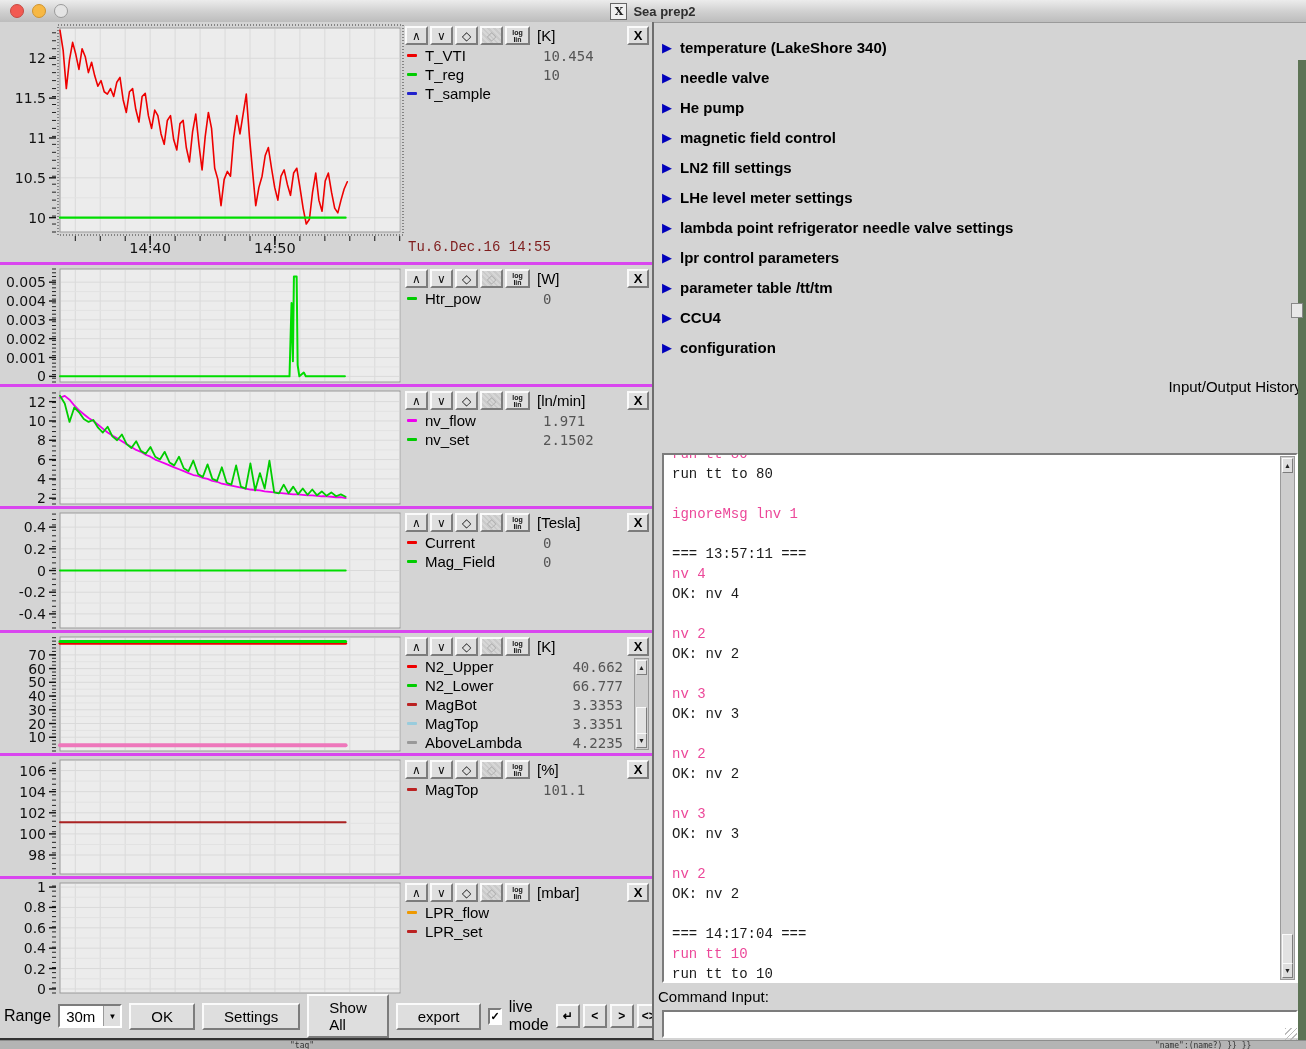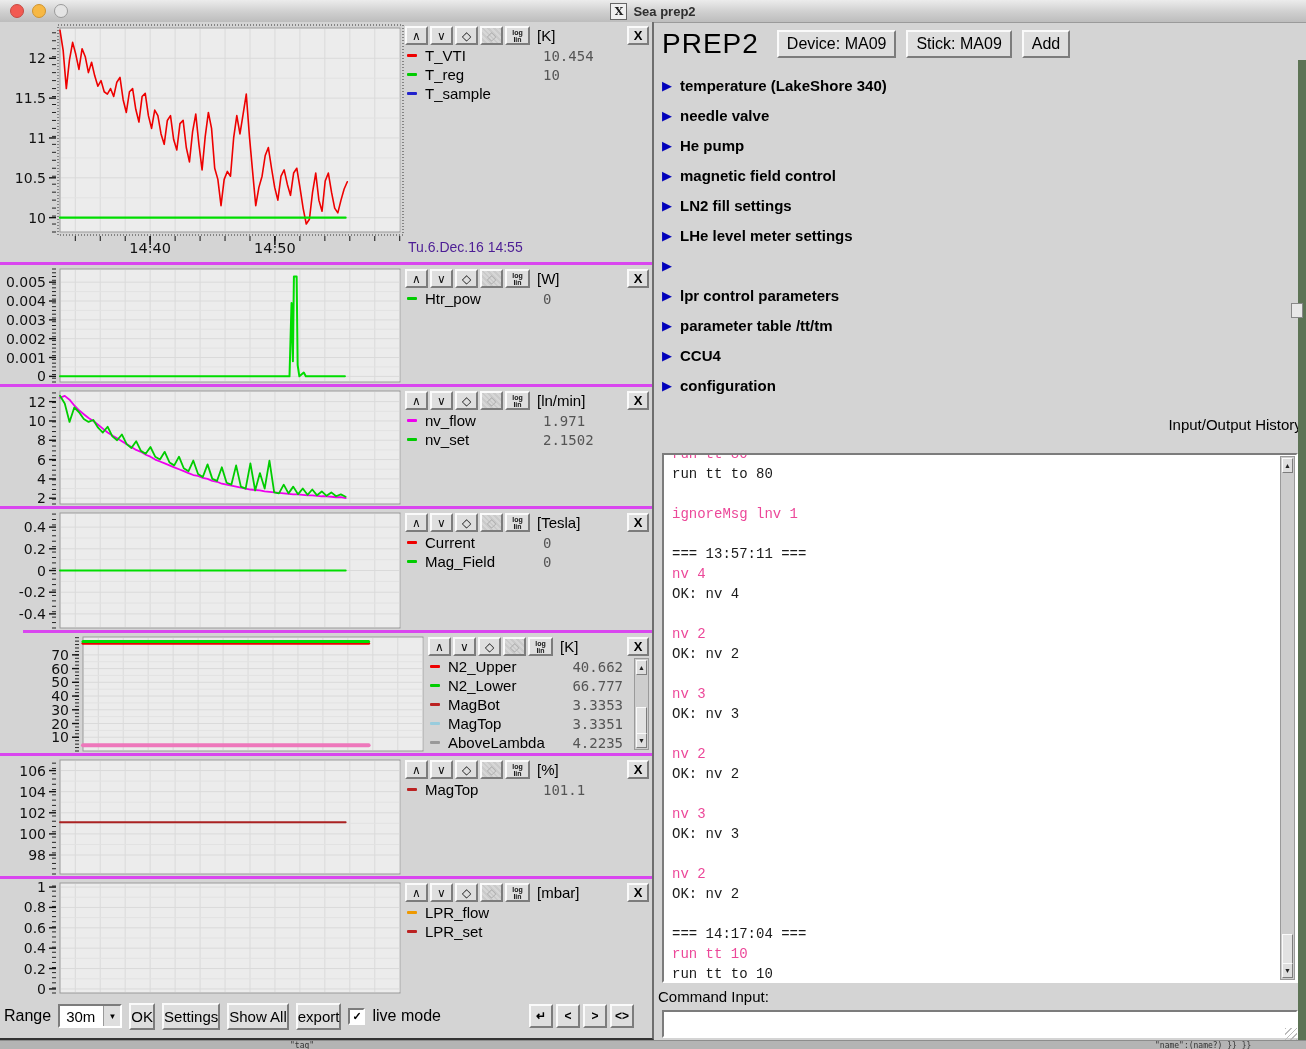--- a/index.html
+++ b/index.html
@@ -34,38 +34,38 @@
   .tbtn.loglin{flex-direction:column;font:bold 7px "Liberation Sans",sans-serif;width:25px;}
   .lg-unit{margin-left:5px;font-size:15px;}
   .lg-close{margin-left:auto;width:22px;height:19px;box-sizing:border-box;background:#dedede;
     border-top:2px solid #fafafa;border-left:2px solid #fafafa;border-bottom:2px solid #7c7c7c;border-right:2px solid #7c7c7c;
     display:flex;align-items:center;justify-content:center;font:bold 13px "Liberation Sans",sans-serif;}
   .lg-row{display:flex;align-items:center;height:19px;}
   .lg-dash{width:10px;height:3px;border-radius:1px;margin:0 8px 0 2px;flex:none;}
   .lg-label{width:118px;white-space:nowrap;}
   .lg-val{font:14px "DejaVu Sans Mono",monospace;color:#555;}
   .lg-val.right{margin-left:auto;padding-right:26px;}
-  .lg-ts{position:absolute;left:3px;bottom:6px;font-size:14px;color:#4c1d95;}
+  .lg-ts{position:absolute;left:3px;bottom:6px;font-size:14px;color:#7f1d1d;font-family:Liberation Mono, monospace;}
   
   .vscroll{position:absolute;width:15px;background:#cdcdcd;border:1px solid #9a9a9a;box-sizing:border-box;}
   .vs-arrow{position:absolute;left:1px;right:1px;height:13px;background:#dedede;
     border-top:1px solid #fafafa;border-left:1px solid #fafafa;border-bottom:1px solid #7c7c7c;border-right:1px solid #7c7c7c;
     font-size:7px;display:flex;align-items:center;justify-content:center;color:#222;}
   .vs-thumb{position:absolute;left:1px;right:1px;background:#e2e2e2;
     border-top:1px solid #fafafa;border-left:1px solid #fafafa;border-bottom:1px solid #7c7c7c;border-right:1px solid #7c7c7c;}
   
   #controls{position:relative;height:34px;display:flex;align-items:center;padding:0 4px;gap:7px;background:#d4d4d4;}
   .ctl-label{font-size:16px;}
   .combo{display:flex;align-items:center;background:#fff;border-top:2px solid #7c7c7c;border-left:2px solid #7c7c7c;
     border-bottom:2px solid #fff;border-right:2px solid #fff;height:24px;box-sizing:border-box;padding-left:6px;font-size:15px;}
   .combo .arr{width:16px;height:100%;background:#dedede;margin-left:8px;display:flex;align-items:center;justify-content:center;
     font-size:8px;border-left:1px solid #9a9a9a;}
   .btn{background:#dedede;border-top:2px solid #fafafa;border-left:2px solid #fafafa;
     border-bottom:2px solid #7c7c7c;border-right:2px solid #7c7c7c;font:15px "Liberation Sans",sans-serif;
-    padding:3px 0;display:inline-flex;align-items:center;justify-content:center;}
+    padding:3px 20px;display:inline-flex;align-items:center;justify-content:center;}
   .chk{width:13px;height:13px;background:#fff;border-top:2px solid #7c7c7c;border-left:2px solid #7c7c7c;
     border-bottom:2px solid #fff;border-right:2px solid #fff;box-sizing:content-box;
     display:flex;align-items:center;justify-content:center;font-size:11px;font-weight:bold;}
   .navgrp{margin-left:auto;display:flex;gap:3px;margin-right:14px;}
   .navbtn{width:20px;height:20px;padding:0;font-size:12px;font-weight:bold;}
   
   #rp-header{display:flex;align-items:center;gap:10px;padding:6px 6px 0 6px;height:32px;}
   #rp-title{font:28px "Liberation Sans",sans-serif;letter-spacing:1px;margin-right:8px;}
   .hbtn{font-size:16px;padding:3px 8px;}
   #tree{padding:10px 0 0 6px;}
@@ -487,21 +487,21 @@
             <span class="lg-label">Current</span>
             <span class="lg-val">0</span>
           </div>
           <div class="lg-row">
             <span class="lg-dash" style="background: rgb(0, 204, 0);"></span>
             <span class="lg-label">Mag_Field</span>
             <span class="lg-val">0</span>
           </div>
         </div>
       </div>
-      <div class="chart-row" style="height: 123px; margin-left: 23px;">
+      <div class="chart-row" style="height: 123px;">
         <svg width="654" height="123" class="plot-svg">
           <rect x="60" y="4" width="340" height="114" fill="#ececec" stroke="#9a9a9a" stroke-width="1"></rect>
           <line x1="75.3" y1="5" x2="75.3" y2="117" stroke="#dadada" stroke-width="1"></line>
           <line x1="100.256" y1="5" x2="100.256" y2="117" stroke="#dadada" stroke-width="1"></line>
           <line x1="125.212" y1="5" x2="125.212" y2="117" stroke="#dadada" stroke-width="1"></line>
           <line x1="150.168" y1="5" x2="150.168" y2="117" stroke="#dadada" stroke-width="1"></line>
           <line x1="175.12400000000002" y1="5" x2="175.12400000000002" y2="117" stroke="#dadada" stroke-width="1"></line>
           <line x1="200.08000000000004" y1="5" x2="200.08000000000004" y2="117" stroke="#dadada" stroke-width="1"></line>
           <line x1="225.03600000000003" y1="5" x2="225.03600000000003" y2="117" stroke="#dadada" stroke-width="1"></line>
           <line x1="249.99200000000002" y1="5" x2="249.99200000000002" y2="117" stroke="#dadada" stroke-width="1"></line>
@@ -804,26 +804,20 @@
       <span class="navgrp">
         <span class="btn navbtn">↵</span>
         <span class="btn navbtn">&lt;</span>
         <span class="btn navbtn">&gt;</span>
         <span class="btn navbtn">&lt;&gt;</span>
       </span>
     </div>
   </div>
 
   <div id="right-col">
-    <div id="rp-header">
-      <span id="rp-title">PREP2</span>
-      <span class="btn hbtn">Device: MA09</span>
-      <span class="btn hbtn">Stick: MA09</span>
-      <span class="btn hbtn">Add</span>
-    </div>
     <div id="tree">
         <div class="tree-item">
           <span class="tri">▶</span>
           <span class="tree-label">temperature (LakeShore 340)</span>
         </div>
         <div class="tree-item">
           <span class="tri">▶</span>
           <span class="tree-label">needle valve</span>
         </div>
         <div class="tree-item">
@@ -837,20 +831,21 @@
         <div class="tree-item">
           <span class="tri">▶</span>
           <span class="tree-label">LN2 fill settings</span>
         </div>
         <div class="tree-item">
           <span class="tri">▶</span>
           <span class="tree-label">LHe level meter settings</span>
         </div>
         <div class="tree-item">
           <span class="tri">▶</span>
+          <span class="tree-label">lambda point refrigerator needle valve settings</span>
         </div>
         <div class="tree-item">
           <span class="tri">▶</span>
           <span class="tree-label">lpr control parameters</span>
         </div>
         <div class="tree-item">
           <span class="tri">▶</span>
           <span class="tree-label">parameter table /tt/tm</span>
         </div>
         <div class="tree-item">

